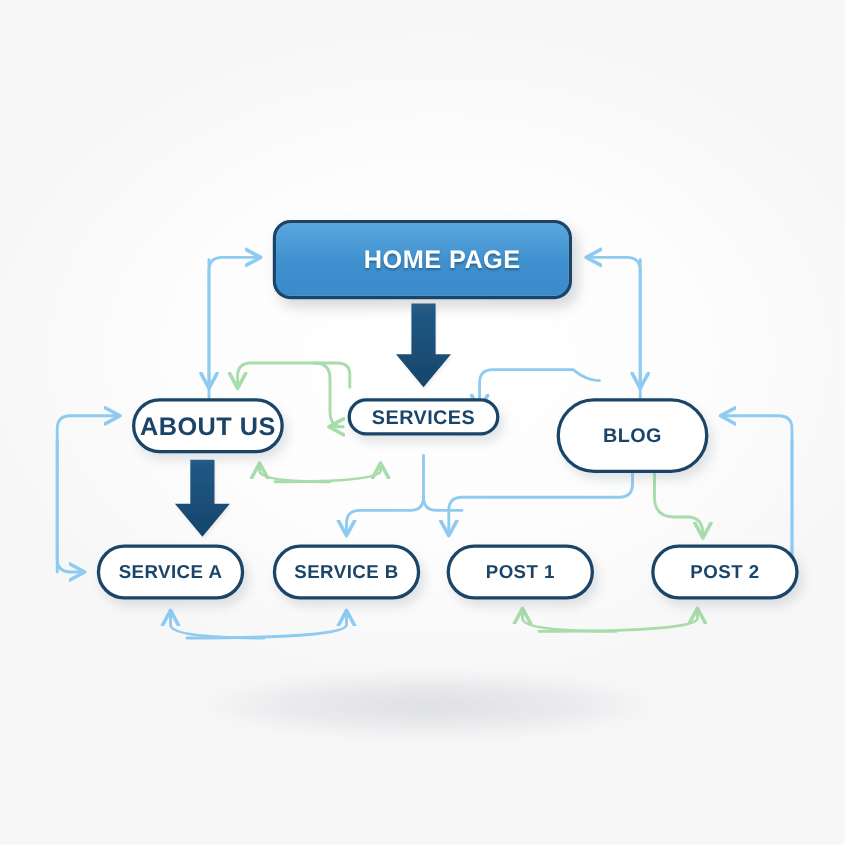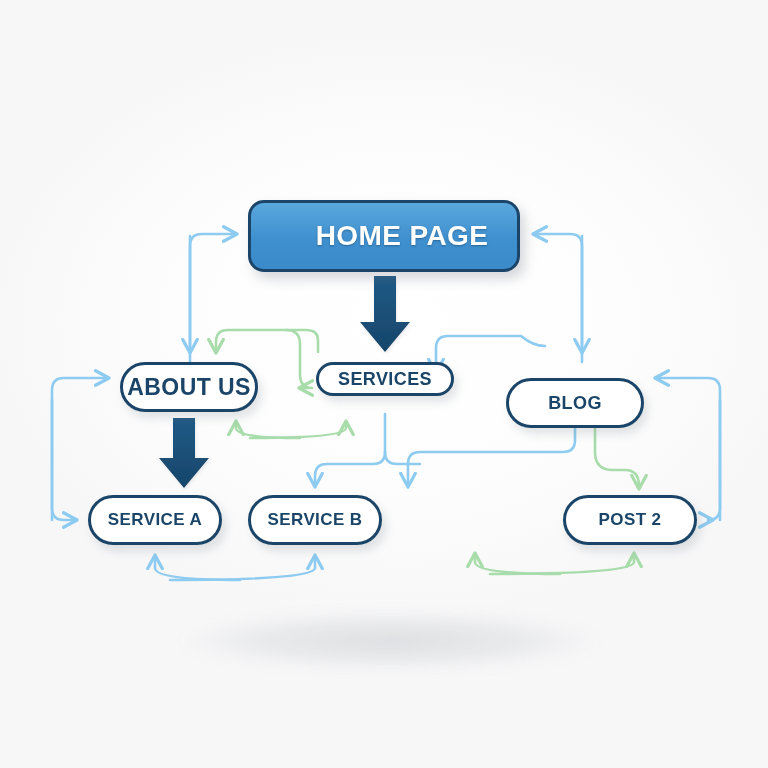--- a/index.html
+++ b/index.html
@@ -129,42 +129,45 @@
       <path stroke="#a8dcab" marker-end="url(#ah-green)" d="M 560 574 Q 475 574 475 562 L 475 554"></path>
       <path stroke="#a8dcab" marker-end="url(#ah-green)" d="M 490 574 Q 634 574 634 562 L 634 554"></path>
     </g>
 
     <g filter="url(#soft-line-shadow)">
       <path fill="url(#darkArrowGrad)" d="M 374 276 L 396 276 L 396 322 L 410 322 L 385 352 L 360 322 L 374 322 Z"></path>
       <path fill="url(#darkArrowGrad)" d="M 173 418 L 195 418 L 195 458 L 209 458 L 184 488 L 159 458 L 173 458 Z"></path>
     </g>
   </svg>
 
-  <div class="node node-home" style="left:248px; top:200px; width:272px; height:72px; font-size:28px;padding-left:36px;">
+  <div class="node node-home" style="left:248px; top:200px; width:272px; height:72px; font-size:23px;padding-left:36px;">
     <span>HOME PAGE</span>
   </div>
 
   <div class="node node-pill" style="left:120px; top:362px; width:138px; height:50px; font-size:23px;">
     <span>ABOUT US</span>
   </div>
 
   <div class="node node-pill" style="left:316px; top:362px; width:138px; height:34px; font-size:18px;">
     <span>SERVICES</span>
   </div>
 
-  <div class="node node-pill" style="left:506px; top:362px; width:138px; height:50px; font-size:18px;margin-top:16px;">
+  <div class="node node-pill" style="left:506px; top:362px; width:138px; height:68px; font-size:18px;">
     <span>BLOG</span>
   </div>
 
   <div class="node node-pill" style="left:88px; top:495px; width:134px; height:50px; font-size:17px;text-align:center;">
     <span>SERVICE A</span>
   </div>
 
   <div class="node node-pill" style="left:248px; top:495px; width:134px; height:50px; font-size:17px;">
     <span>SERVICE B</span>
   </div>
 
+  <div class="node node-pill" style="left:406px; top:495px; width:134px; height:50px; font-size:17px;">
+    <span>POST 1</span>
+  </div>
 
-  <div class="node node-pill" style="left:563px; top:495px; width:134px; height:50px; font-size:17px;">
+  <div class="node node-pill" style="left:592px; top:495px; width:134px; height:50px; font-size:17px;">
     <span>POST 2</span>
   </div>
 
 </div>
 
 </body></html>

